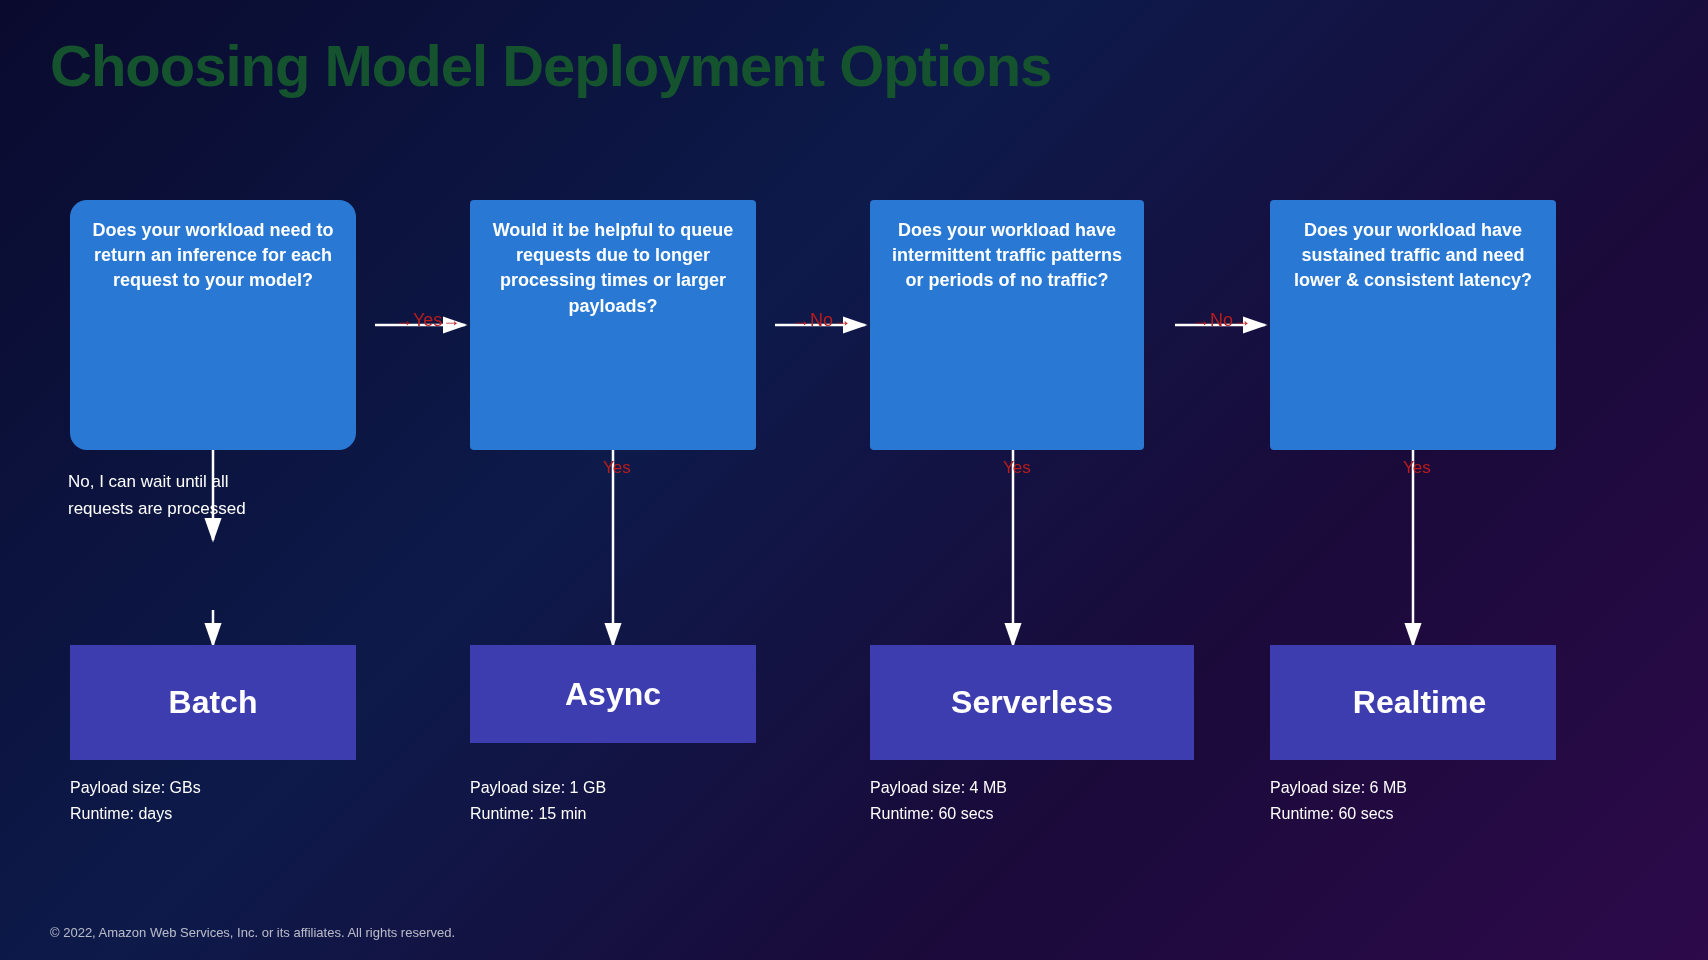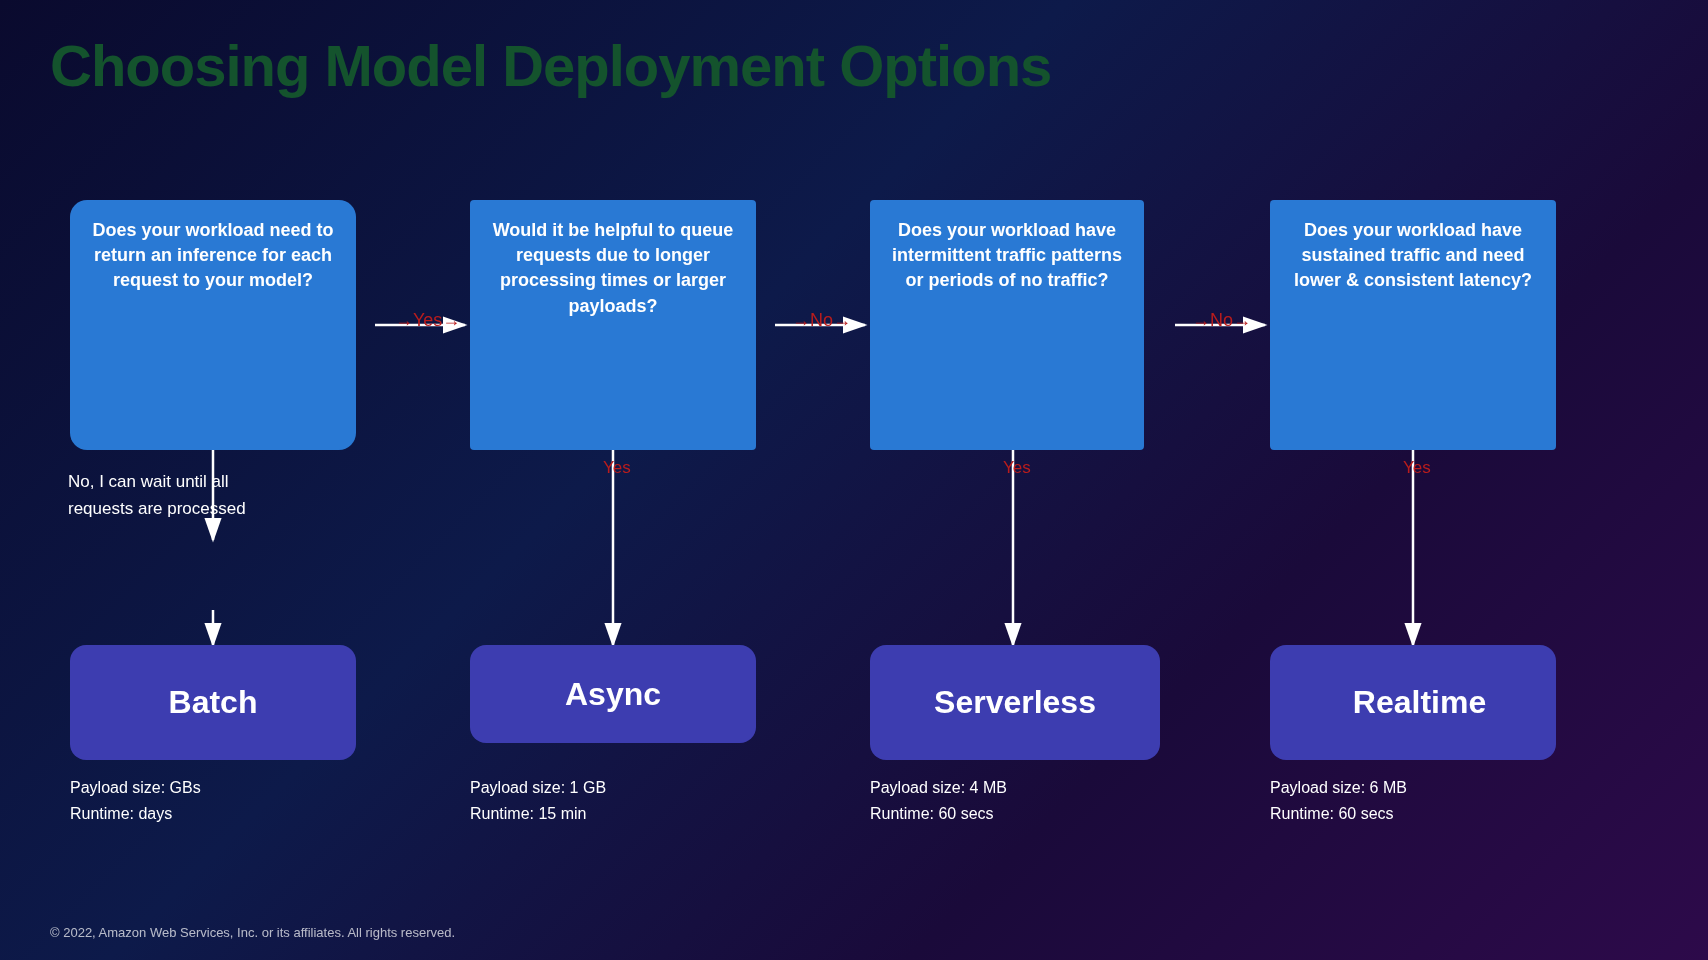--- a/index.html
+++ b/index.html
@@ -41,21 +41,21 @@
       font-size: 18px;
       font-weight: 600;
       line-height: 1.4;
       text-align: center;
       position: absolute;
     }
 
     
     .r-box {
       background: #3d3db0;
-      border-radius: 16px;
+      border-radius: 0;
       padding: 18px 16px;
       color: white;
       font-size: 32px;
       font-weight: 700;
       text-align: center;
       position: absolute;
       display: flex;
       align-items: center;
       justify-content: center;
     }
@@ -156,21 +156,21 @@
   <div class="arrow-label" style="left: 1353px; top: 308px; font-size: 17px;">Yes</div>
 
   <div class="r-box" style="left: 20px; top: 495px; width: 286px; height: 115px;">
     <span>Batch</span>
   </div>
 
   <div class="r-box" style="left: 420px; top: 495px; width: 286px; height: 98px;">
     <span>Async</span>
   </div>
 
-  <div class="r-box" style="left: 820px; top: 495px; width: 290px; height: 115px;">
+  <div class="r-box" style="left: 820px; top: 495px; width: 324px; height: 115px;">
     <span>Serverless</span>
   </div>
 
   <div class="r-box" style="left: 1220px; top: 495px; width: 286px; height: 115px; padding-left: 29px;">
     <span>Realtime</span>
   </div>
 
   <div class="info-text" style="left: 20px; top: 625px;">
     <span>Payload size: GBs</span><br>
     <span>Runtime: days</span>

